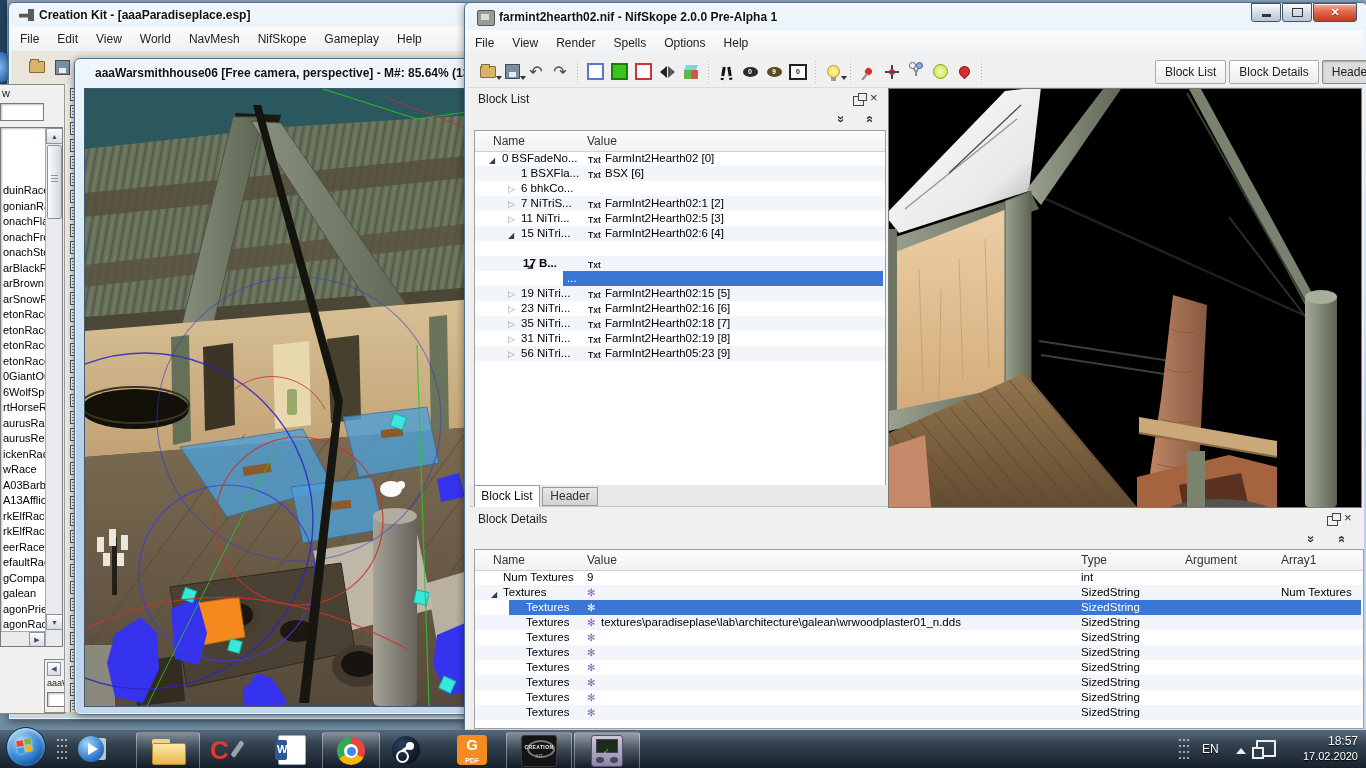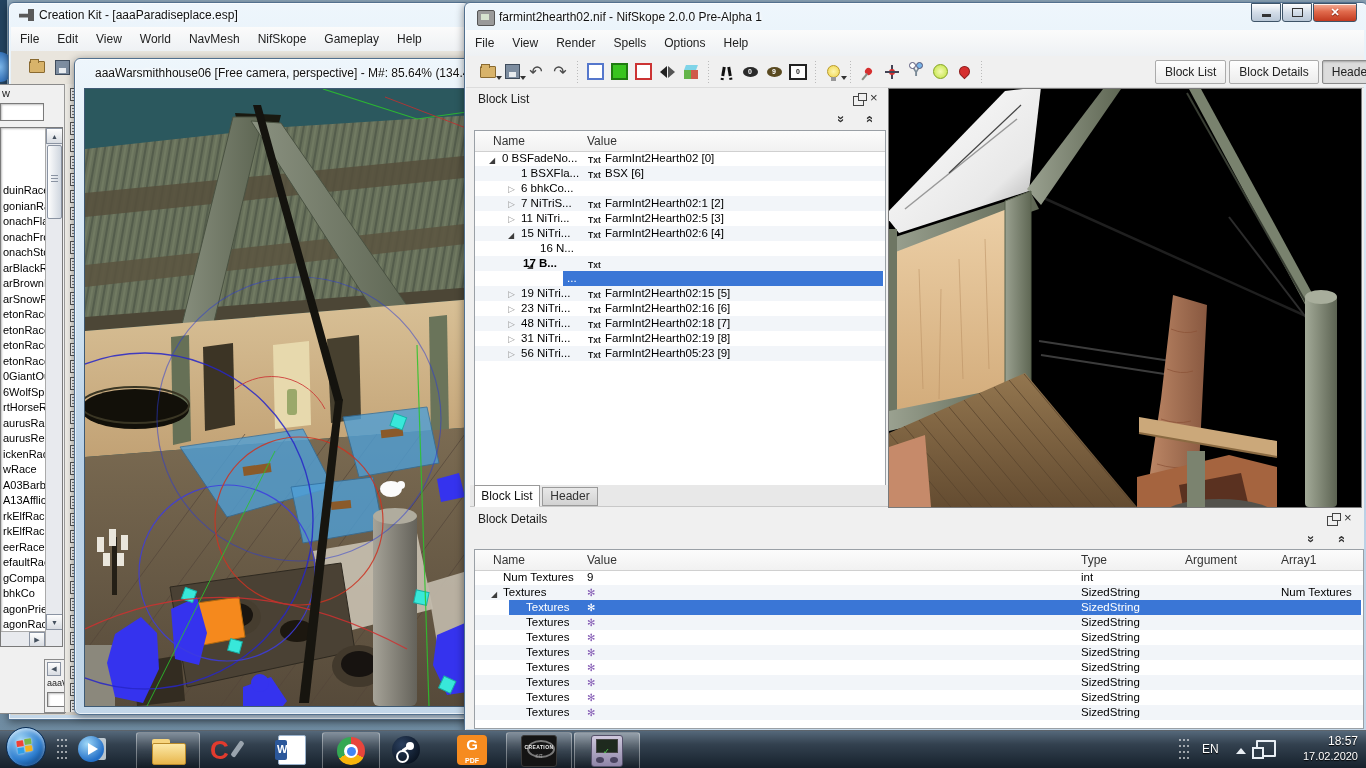--- a/index.html
+++ b/index.html
@@ -6,21 +6,21 @@
   #screen{position:relative;width:1366px;height:768px;overflow:hidden;
     font-family:"Liberation Sans",sans-serif;background:linear-gradient(#8fa9bd,#6e8ba1);}
   .abs{position:absolute;}
   .nosel{user-select:none;}
 
   
   .aero-win{position:absolute;background:linear-gradient(#eef6fc,#cfe2f1 40%,#b7cfe5 60%,#c3d7e9);
     border:1px solid #52708e;border-radius:6px 6px 0 0;
     box-shadow:inset 0 0 0 1px rgba(255,255,255,.65),0 2px 8px rgba(0,0,0,.45);}
   .title-text{position:absolute;font-size:12px;color:#111;white-space:nowrap;
-    text-shadow:0 0 4px #fff,0 0 4px #fff;}
+    text-shadow:0 0 4px #fff,0 0 4px #fff;font-weight:bold;}
   .menu-bar{position:absolute;display:flex;align-items:center;gap:0;background:linear-gradient(#fbfbfb,#eef1f4);
     border-bottom:1px solid #d4d4d4;}
   .menu-item{font-size:12px;color:#222;padding:4px 9px;}
 
   
   .winbtns{position:absolute;display:flex;}
   .wbtn{width:28px;height:17px;border:1px solid #3e5468;border-radius:0 0 3px 3px;
     background:linear-gradient(#fdfdfd,#d3dde8 50%,#b9c7d6);display:flex;align-items:center;justify-content:center;
     margin-left:1px;box-shadow:inset 0 1px 0 rgba(255,255,255,.8);}
   .wbtn.close{width:42px;background:linear-gradient(#f5b09a,#e06a4c 45%,#c23a20);}
@@ -173,21 +173,21 @@
           <div class="race-item">aurusRea</div>
           <div class="race-item">ickenRac</div>
           <div class="race-item">wRace</div>
           <div class="race-item">A03Barba</div>
           <div class="race-item">A13Afflicte</div>
           <div class="race-item">rkElfRace</div>
           <div class="race-item">rkElfRace</div>
           <div class="race-item">eerRace</div>
           <div class="race-item">efaultRace</div>
           <div class="race-item">gCompar</div>
-          <div class="race-item">bhkCo</div>
+          <div class="race-item">galean</div>
           <div class="race-item">agonPries</div>
           <div class="race-item">agonRace</div>
         </div>
 
       <div class="abs" style="left:44px;top:0;width:16px;height:518px;background:#e8eaee;border-left:1px solid #aaa;">
         <div class="sb-btn" style="left:0;top:0;">▲</div>
         <div class="abs" style="left:1px;top:17px;width:13px;height:72px;background:linear-gradient(90deg,#fdfdfd,#cfd6df);border:1px solid #8a93a2;border-radius:2px;">
           <div class="abs" style="left:3px;top:32px;width:7px;height:1px;background:#8a93a2;box-shadow:0 3px 0 #8a93a2,0 -3px 0 #8a93a2;"></div>
         </div>
         <div class="sb-btn" style="left:0;top:486px;">▼</div>
@@ -515,23 +515,20 @@
           <span style="left: 46px;">11 NiTri...</span>
           <span class="txt-badge" style="left: 113px;">Txt</span>
           <span style="left: 130px;">FarmInt2Hearth02:5 [3]</span>
         </div>
         <div class="trow alt" style="top: 75px;">
           <span class="exp-open" style="left: 33px;">◢</span>
           <span style="left: 46px;">15 NiTri...</span>
           <span class="txt-badge" style="left: 113px;">Txt</span>
           <span style="left: 130px;">FarmInt2Hearth02:6 [4]</span>
         </div>
-        <div class="trow" style="top: 90px;">
-          <span style="left: 65px;">16 N...</span>
-        </div>
         <div class="trow alt" style="top: 105px;">
           <span class="exp-open" style="left: 52px;">◢</span>
           <span style="left: 48px; font-weight: bold;">17 B...</span>
           <span class="txt-badge" style="left: 113px;">Txt</span>
         </div>
         <div class="trow" style="top: 120px;">
           <div class="selbar" style="left: 88px; right: 2px;"></div>
           <span class="wtxt" style="left: 92px;">...</span>
         </div>
         <div class="trow alt" style="top: 135px;">
@@ -541,21 +538,21 @@
           <span style="left: 130px;">FarmInt2Hearth02:15 [5]</span>
         </div>
         <div class="trow" style="top: 150px;">
           <span class="exp-closed" style="left: 33px;">▷</span>
           <span style="left: 46px;">23 NiTri...</span>
           <span class="txt-badge" style="left: 113px;">Txt</span>
           <span style="left: 130px;">FarmInt2Hearth02:16 [6]</span>
         </div>
         <div class="trow alt" style="top: 165px;">
           <span class="exp-closed" style="left: 33px;">▷</span>
-          <span style="left: 46px;">48 NiTri...</span>
+          <span style="left: 46px;">35 NiTri...</span>
           <span class="txt-badge" style="left: 113px;">Txt</span>
           <span style="left: 130px;">FarmInt2Hearth02:18 [7]</span>
         </div>
         <div class="trow" style="top: 180px;">
           <span class="exp-closed" style="left: 33px;">▷</span>
           <span style="left: 46px;">31 NiTri...</span>
           <span class="txt-badge" style="left: 113px;">Txt</span>
           <span style="left: 130px;">FarmInt2Hearth02:19 [8]</span>
         </div>
         <div class="trow alt" style="top: 195px;">
@@ -601,20 +598,21 @@
         </div>
         <div class="trow" style="top: 30px;">
           <div class="selbar" style="left: 34px; right: 2px;"></div>
           <span class="wtxt" style="left: 51px;">Textures</span>
           <span class="flower wtxt" style="left: 112px;">✻</span>
           <span class="wtxt" style="left: 606px;">SizedString</span>
         </div>
         <div class="trow alt" style="top: 45px;">
           <span style="left: 51px;">Textures</span>
           <span class="flower" style="left: 112px;">✻</span>
+          <span style="left: 126px;">textures\paradiseplase\lab\architecture\galean\wrwoodplaster01_n.dds</span>
           <span style="left: 606px;">SizedString</span>
         </div>
         <div class="trow" style="top: 60px;">
           <span style="left: 51px;">Textures</span>
           <span class="flower" style="left: 112px;">✻</span>
           <span style="left: 606px;">SizedString</span>
         </div>
         <div class="trow alt" style="top: 75px;">
           <span style="left: 51px;">Textures</span>
           <span class="flower" style="left: 112px;">✻</span>

